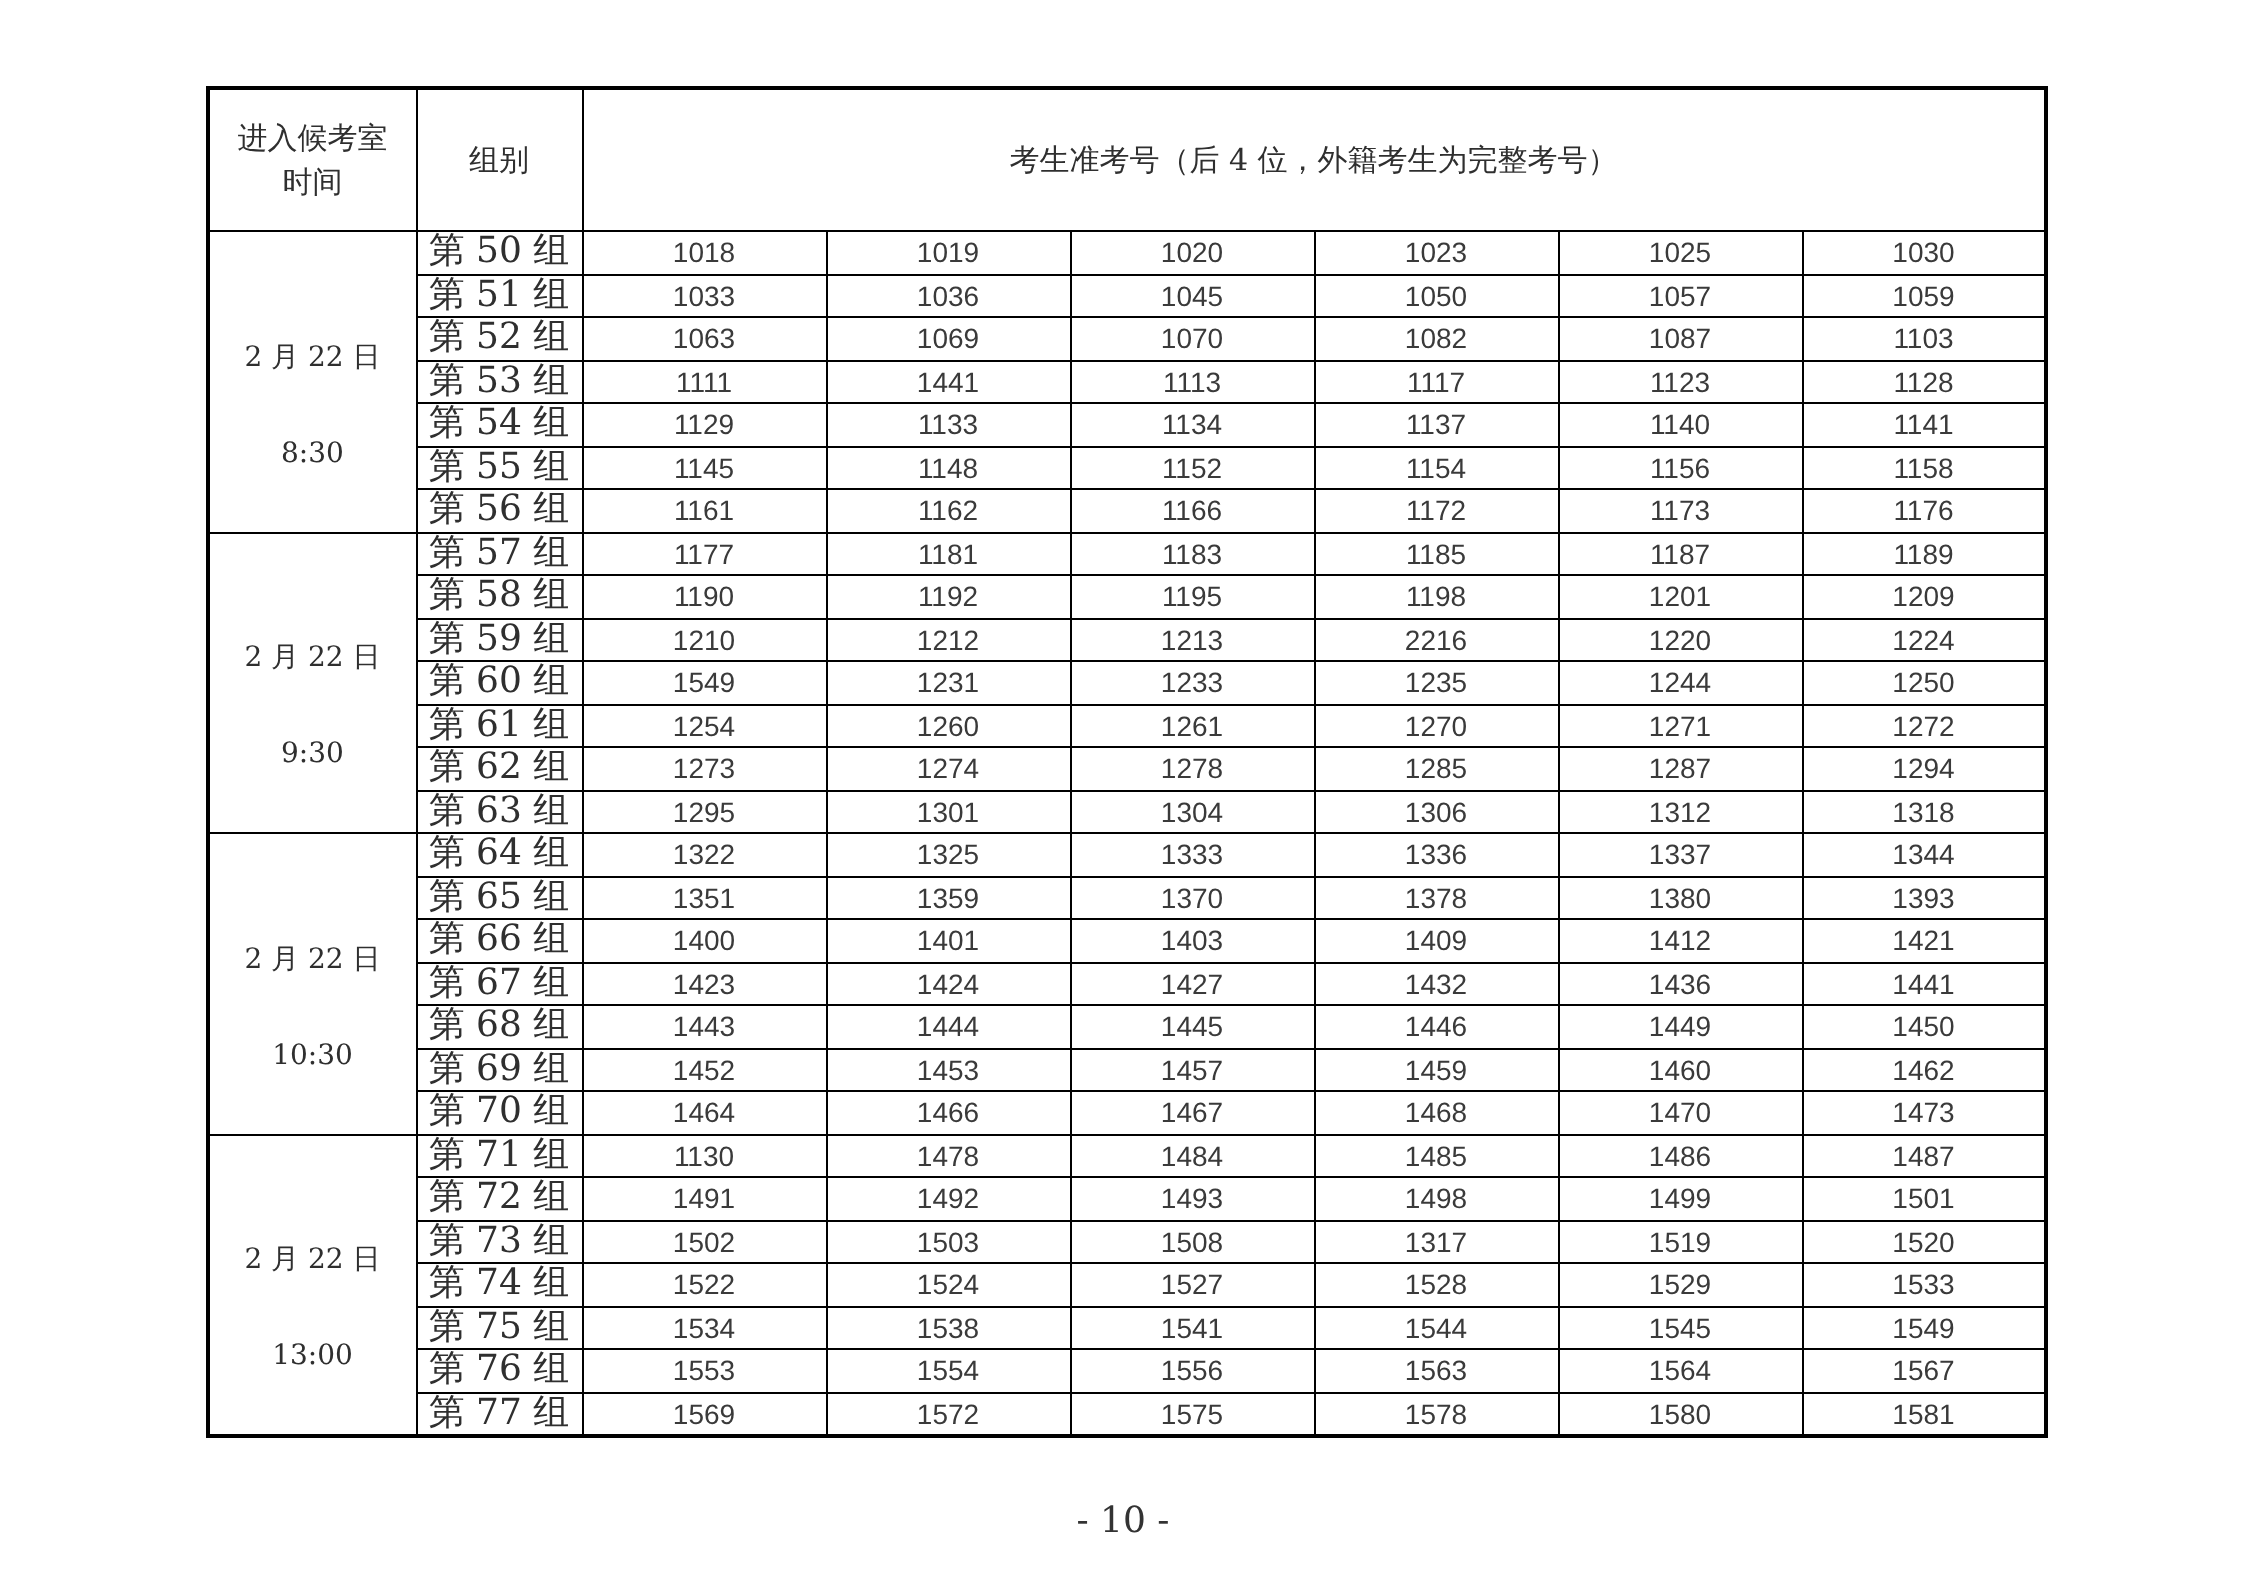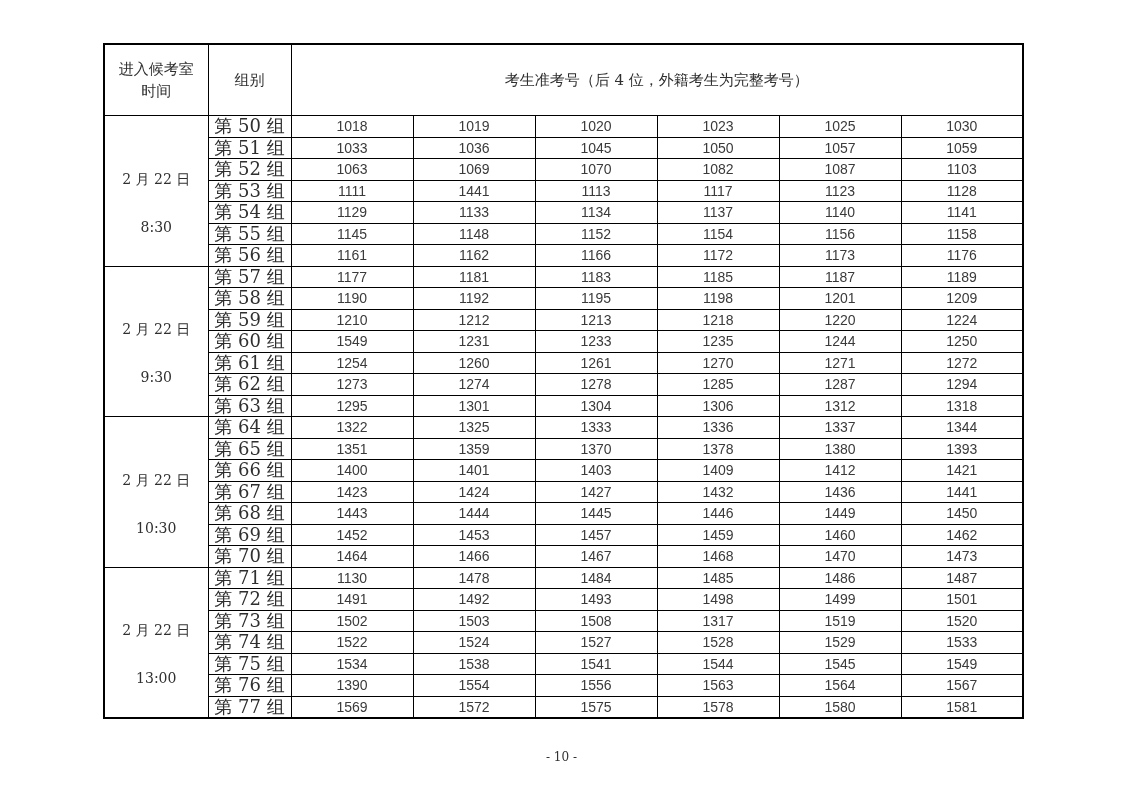--- a/index.html
+++ b/index.html
@@ -58,21 +58,21 @@
   td.num-cell{
     font-family:"Liberation Sans","DejaVu Sans",sans-serif;
     font-size:14px;
     color:#3a3a3a;
   }
   .page-footer{
     position:absolute;
     left:0;right:0;
     top:750px;
     text-align:center;
-    font-size:12px;
+    font-size:18px;
     color:#333333;
     font-family:"DejaVu Serif","Liberation Serif",serif;
   }
 </style>
 </head>
 <body>
 
 <div class="sheet">
 
   <table class="schedule">
@@ -184,21 +184,21 @@
           <td class="num-cell">1195</td>
           <td class="num-cell">1198</td>
           <td class="num-cell">1201</td>
           <td class="num-cell">1209</td>
         </tr>
         <tr>
           <td class="group-cell">第 59 组</td>
           <td class="num-cell">1210</td>
           <td class="num-cell">1212</td>
           <td class="num-cell">1213</td>
-          <td class="num-cell">1218</td>
+          <td class="num-cell">2216</td>
           <td class="num-cell">1220</td>
           <td class="num-cell">1224</td>
         </tr>
         <tr>
           <td class="group-cell">第 60 组</td>
           <td class="num-cell">1549</td>
           <td class="num-cell">1231</td>
           <td class="num-cell">1233</td>
           <td class="num-cell">1235</td>
           <td class="num-cell">1244</td>
@@ -342,21 +342,21 @@
           <td class="group-cell">第 75 组</td>
           <td class="num-cell">1534</td>
           <td class="num-cell">1538</td>
           <td class="num-cell">1541</td>
           <td class="num-cell">1544</td>
           <td class="num-cell">1545</td>
           <td class="num-cell">1549</td>
         </tr>
         <tr>
           <td class="group-cell">第 76 组</td>
-          <td class="num-cell">1390</td>
+          <td class="num-cell">1553</td>
           <td class="num-cell">1554</td>
           <td class="num-cell">1556</td>
           <td class="num-cell">1563</td>
           <td class="num-cell">1564</td>
           <td class="num-cell">1567</td>
         </tr>
         <tr>
           <td class="group-cell">第 77 组</td>
           <td class="num-cell">1569</td>
           <td class="num-cell">1572</td>

